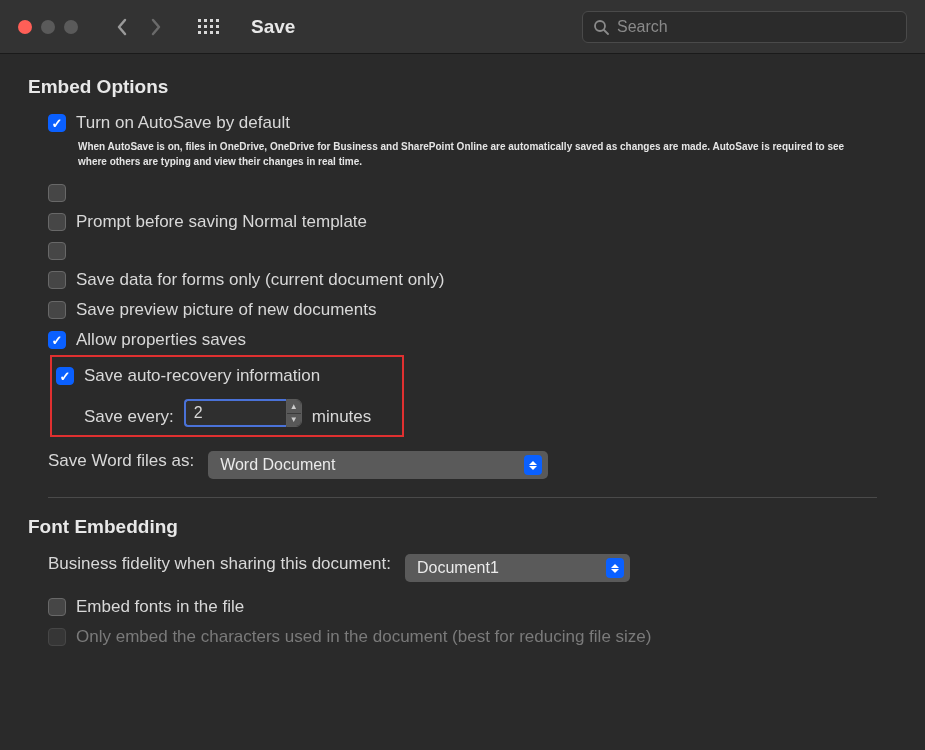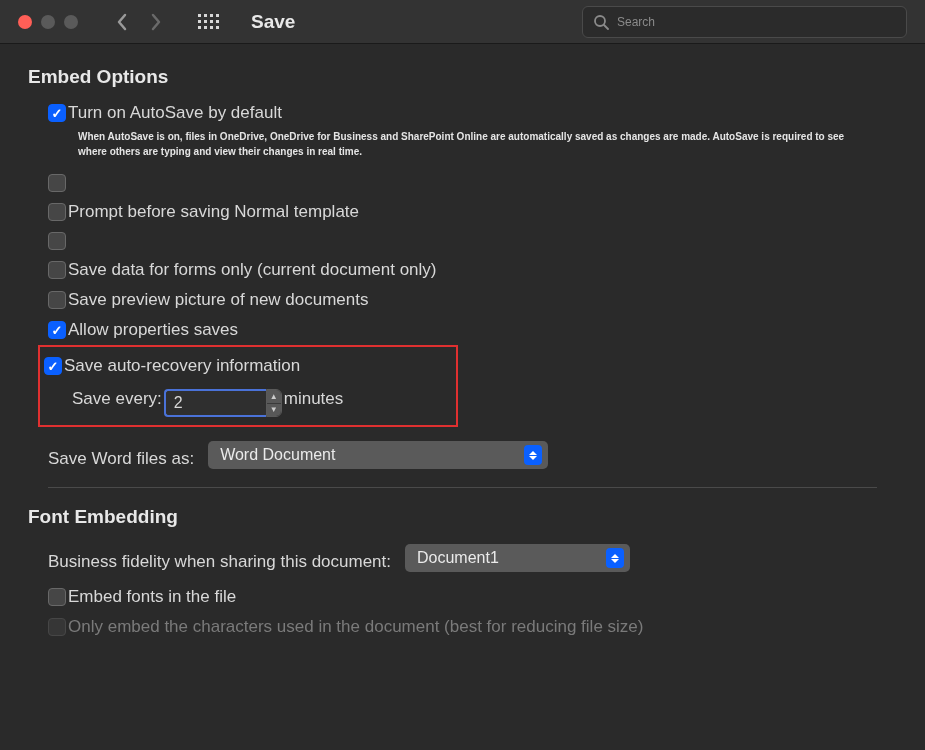--- a/index.html
+++ b/index.html
@@ -5,21 +5,21 @@
 * { margin: 0; padding: 0; box-sizing: border-box; }
 body {
   width: 925px; height: 750px;
   background: #2a2a2a;
   font-family: -apple-system, "Helvetica Neue", Arial, sans-serif;
   font-size: 17px;
   color: #d8d8d8;
   overflow: hidden;
 }
 .titlebar {
-  height: 44px;
+  height: 54px;
   background: #333333;
   display: flex;
   align-items: center;
   padding: 8px 18px;
   gap: 8px;
   border-bottom: 1px solid #1a1a1a;
 }
 .traffic { display: flex; gap: 9px; align-items: center; margin-right: 30px; }
 .traffic-dot { width: 14px; height: 14px; border-radius: 50%; }
 .tb-nav { display: flex; gap: 22px; margin-right: 28px; }
@@ -39,28 +39,28 @@
   background: #2b2b2b;
   border: 1px solid #4a4a4a;
   border-radius: 6px;
   display: flex; align-items: center;
   padding: 0 10px; gap: 8px;
   color: #8a8a8a;
 }
 .search-box svg { flex-shrink: 0; }
 .search-input {
   background: transparent; border: none; outline: none;
-  color: #d8d8d8; font-size: 12px; width: 100%;
+  color: #d8d8d8; font-size: 16px; width: 100%;
 }
 .search-input::placeholder { color: #8a8a8a; }
 
 .content { padding: 22px 28px; }
 .section-title { font-size: 19px; font-weight: 600; color: #e8e8e8; margin-bottom: 10px; }
 .opt-row {
-  display: flex; align-items: center; gap: 2px;
+  display: flex; align-items: center; gap: 10px;
   padding: 5px 0 5px 20px;
 }
 .check {
   width: 18px; height: 18px; border-radius: 4px;
   border: 1px solid #686868;
   background: #464646;
   display: inline-flex; align-items: center; justify-content: center;
   flex-shrink: 0;
 }
 .check.on { background: #0a60ff; border-color: #0a60ff; }
@@ -69,26 +69,26 @@
 .opt-label { color: #d8d8d8; }
 .opt-label.disabled { color: #7a7a7a; }
 .opt-desc {
   padding: 2px 0 10px 50px;
   color: #e5e5e5; font-size: 10px; line-height: 1.45;
   max-width: 830px;
   font-weight: bold;
 }
 .highlight-box {
   border: 2px solid #e03030;
-  margin-left: 10px;
+  margin-left: 22px;
   padding: 4px 2px 8px 2px;
-  width: 420px;
+  width: 354px;
 }
 .sub-row {
-  display: flex; align-items: flex-start; gap: 2px;
+  display: flex; align-items: flex-end; gap: 10px;
   padding: 8px 0 0 30px;
 }
 .stepper {
   display: flex; align-items: stretch;
   height: 28px;
 }
 .stepper input {
   width: 102px; background: #2f2f2f;
   border: 2px solid #4a72d8;
   border-right: none;
@@ -101,21 +101,21 @@
   border: 1px solid #5a5a5a; border-radius: 0 6px 6px 0;
   overflow: hidden; width: 16px;
 }
 .stepper-btns div {
   flex: 1; background: #585858;
   display: flex; align-items: center; justify-content: center;
   font-size: 8px; color: #ccc; cursor: pointer;
 }
 .stepper-btns div:first-child { border-bottom: 1px solid #3a3a3a; }
 .file-row {
-  display: flex; align-items: flex-end; gap: 14px;
+  display: flex; align-items: flex-start; gap: 14px;
   padding: 14px 0 14px 20px;
 }
 .select {
   height: 28px; background: #5a5a5a;
   border-radius: 5px;
   display: flex; align-items: center;
   padding: 0 6px 0 12px;
   color: #eaeaea; font-size: 16px; gap: 17px;
 }
 .select-label { flex: 1; }

